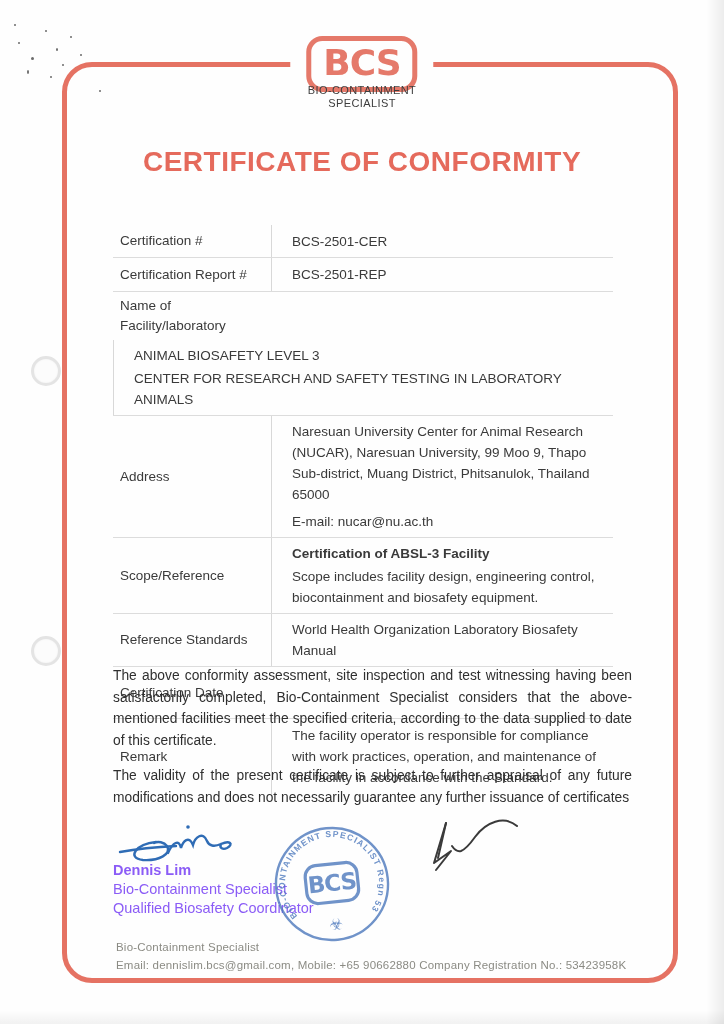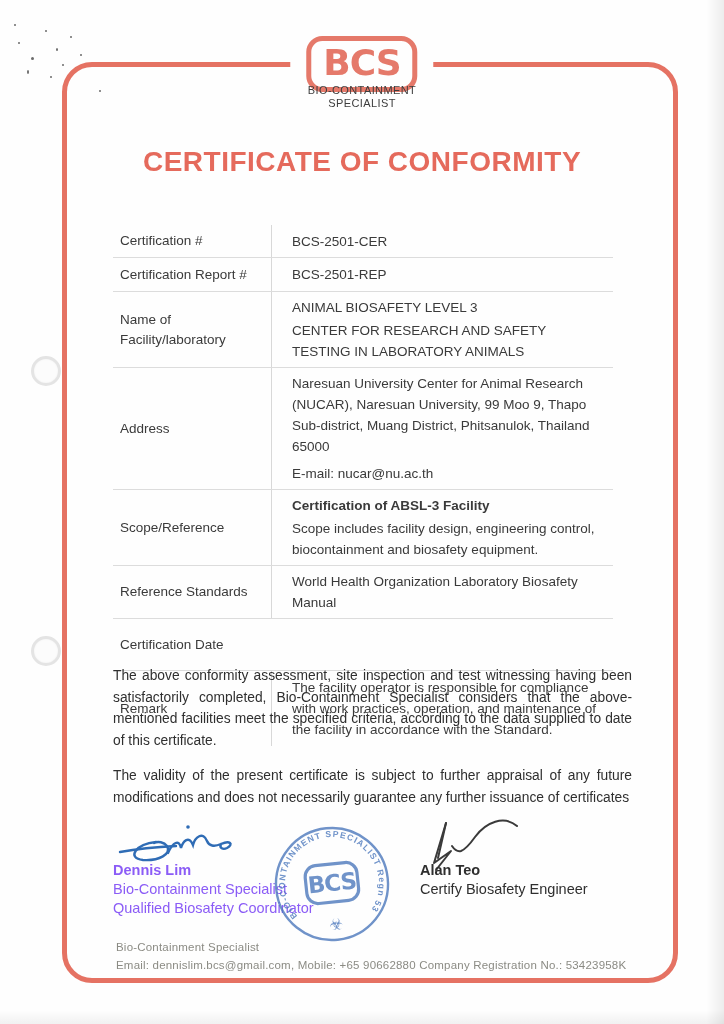--- a/index.html
+++ b/index.html
@@ -49,21 +49,21 @@
 
   
   .info-table{position:absolute;left:113px;top:225px;width:500px;font-size:13.5px;color:#3a3a3a;}
   .trow{display:flex;border-top:1px solid #dcdcdc;box-sizing:border-box;}
   .trow:first-child{border-top:none;}
   .tlabel{width:158px;box-sizing:border-box;padding:4px 10px 4px 7px;display:flex;align-items:center;line-height:20px;}
   .tvalue{flex:1;border-left:1px solid #d8d8d8;padding:4px 2px 4px 12px;display:flex;flex-direction:column;justify-content:center;line-height:21px;}
   .vline{margin:1px 8px;}
   .vline.gap{margin-top:5px;}
   .vline.bold{font-weight:bold;}
-  .r1{min-height:32px;} .r2{min-height:34px;} .r3{min-height:70px;}
+  .r1{min-height:32px;} .r2{min-height:34px;} .r3{min-height:70px;flex-direction:column;}
   .r4{min-height:91px;} .r5{min-height:71px;} .r6{min-height:30px;}
   .r7{min-height:52px;} .r8{min-height:76px;}
 
   
   .paras{position:absolute;left:113px;top:665px;width:519px;font-size:13.8px;
     line-height:21.5px;color:#2f2f2f;text-align:justify;}
   .paras p{margin:0 0 14px 0;}
 
   
   .sig-left-svg{position:absolute;left:116px;top:820px;}
@@ -192,24 +192,20 @@
       <path d="M26,9 L18,44"></path>
     </g>
   </svg>
 
   <div class="sig-left-text">
     <div class="sig-name">Dennis Lim</div>
     <div>Bio-Containment Specialist</div>
     <div>Qualified Biosafety Coordinator</div>
   </div>
 
-  <div class="sig-right-text">
-    <div class="sig-name">Alan Teo</div>
-    <div>Certify Biosafety Engineer</div>
-  </div>
 
   <svg class="stamp" width="120" height="120" viewBox="0 0 120 120">
     <defs>
       <path id="ringPath" d="M 22.5,88.3 A 47,47 0 1 1 97.5,88.3"></path>
     </defs>
     <circle cx="60" cy="60" r="56" fill="none" stroke="#4d79bd" stroke-width="2.4"></circle>
     <text font-size="8.6" font-weight="bold" fill="#4d79bd" letter-spacing="1.2" font-family="Liberation Sans, sans-serif">
       <textPath href="#ringPath">BIO-CONTAINMENT SPECIALIST    Regn 53423958K</textPath>
     </text>
     <rect x="34" y="40" width="52" height="38" rx="11" fill="none" stroke="#4d79bd" stroke-width="3.2"></rect>

